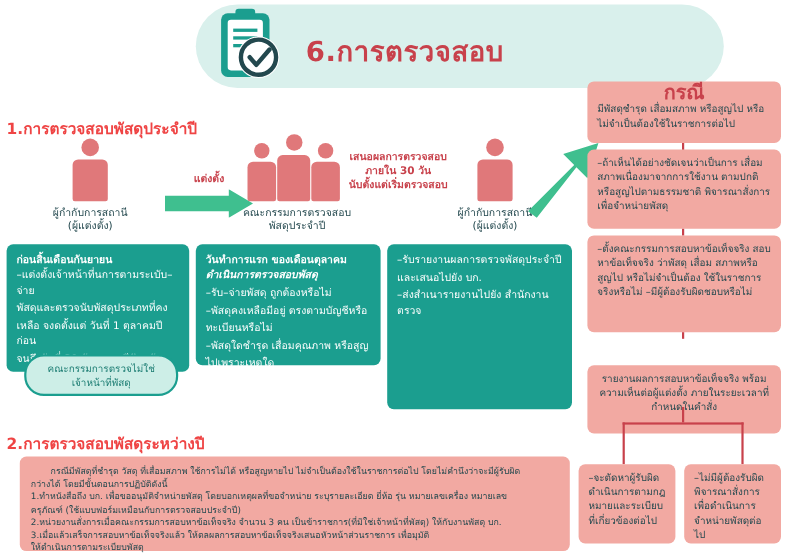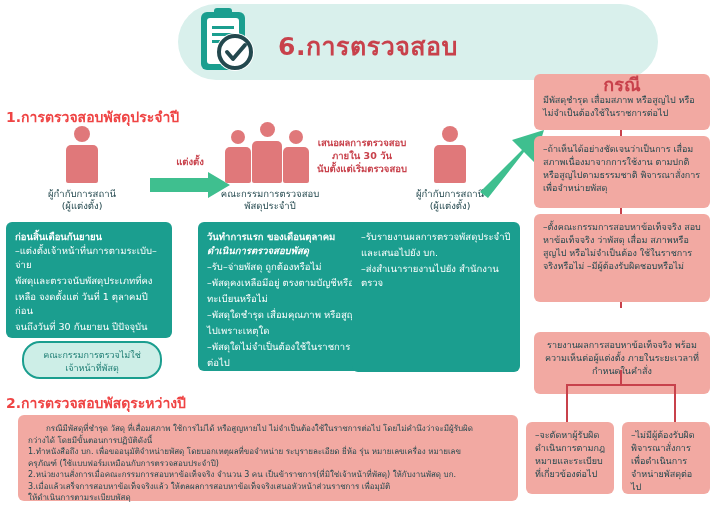--- a/index.html
+++ b/index.html
@@ -152,26 +152,26 @@
 </div>
 
 <div class="abs tbox" style="left:6px;top:222px;width:166px;height:116px;">
   <b>ก่อนสิ้นเดือนกันยายน</b>
   <span class="li">–แต่งตั้งเจ้าหน้าที่นการตามระเบับ–จ่าย</span>
   <span class="li">พัสดุและตรวจนับพัสดุประเภทที่คง</span>
   <span class="li">เหลือ จงดตั้งแต่ วันที่ 1 ตุลาคมปีก่อน</span>
   <span class="li">จนถึงวันที่ 30 กันยายน ปีปัจจุบัน</span>
 </div>
 
-<div class="abs mint" style="left:22px;top:322px;width:140px;height:38px;margin-top:19px;">
+<div class="abs mint" style="left:22px;top:322px;width:140px;height:38px;">
   <span>คณะกรรมการตรวจไม่ใช่</span><br>
   <span>เจ้าหน้าที่พัสดุ</span>
 </div>
 
-<div class="abs tbox" style="left:178px;top:222px;width:168px;height:149px;margin-left:20px;">
+<div class="abs tbox" style="left:178px;top:222px;width:168px;height:110px;">
   <b>วันทำการแรก ของเดือนตุลาคม</b>
   <span class="li" style="font-weight:bold;font-style:italic;">ดำเนินการตรวจสอบพัสดุ</span>
   <span class="li">–รับ–จ่ายพัสดุ ถูกต้องหรือไม่</span>
   <span class="li">–พัสดุคงเหลือมีอยู่ ตรงตามบัญชีหรือ</span>
   <span class="li">ทะเบียนหรือไม่</span>
   <span class="li">–พัสดุใดชำรุด เสื่อมคุณภาพ หรือสูญ</span>
   <span class="li">ไปเพราะเหตุใด</span>
   <span class="li">–พัสดุใดไม่จำเป็นต้องใช้ในราชการ</span>
   <span class="li">ต่อไป</span>
 </div>

